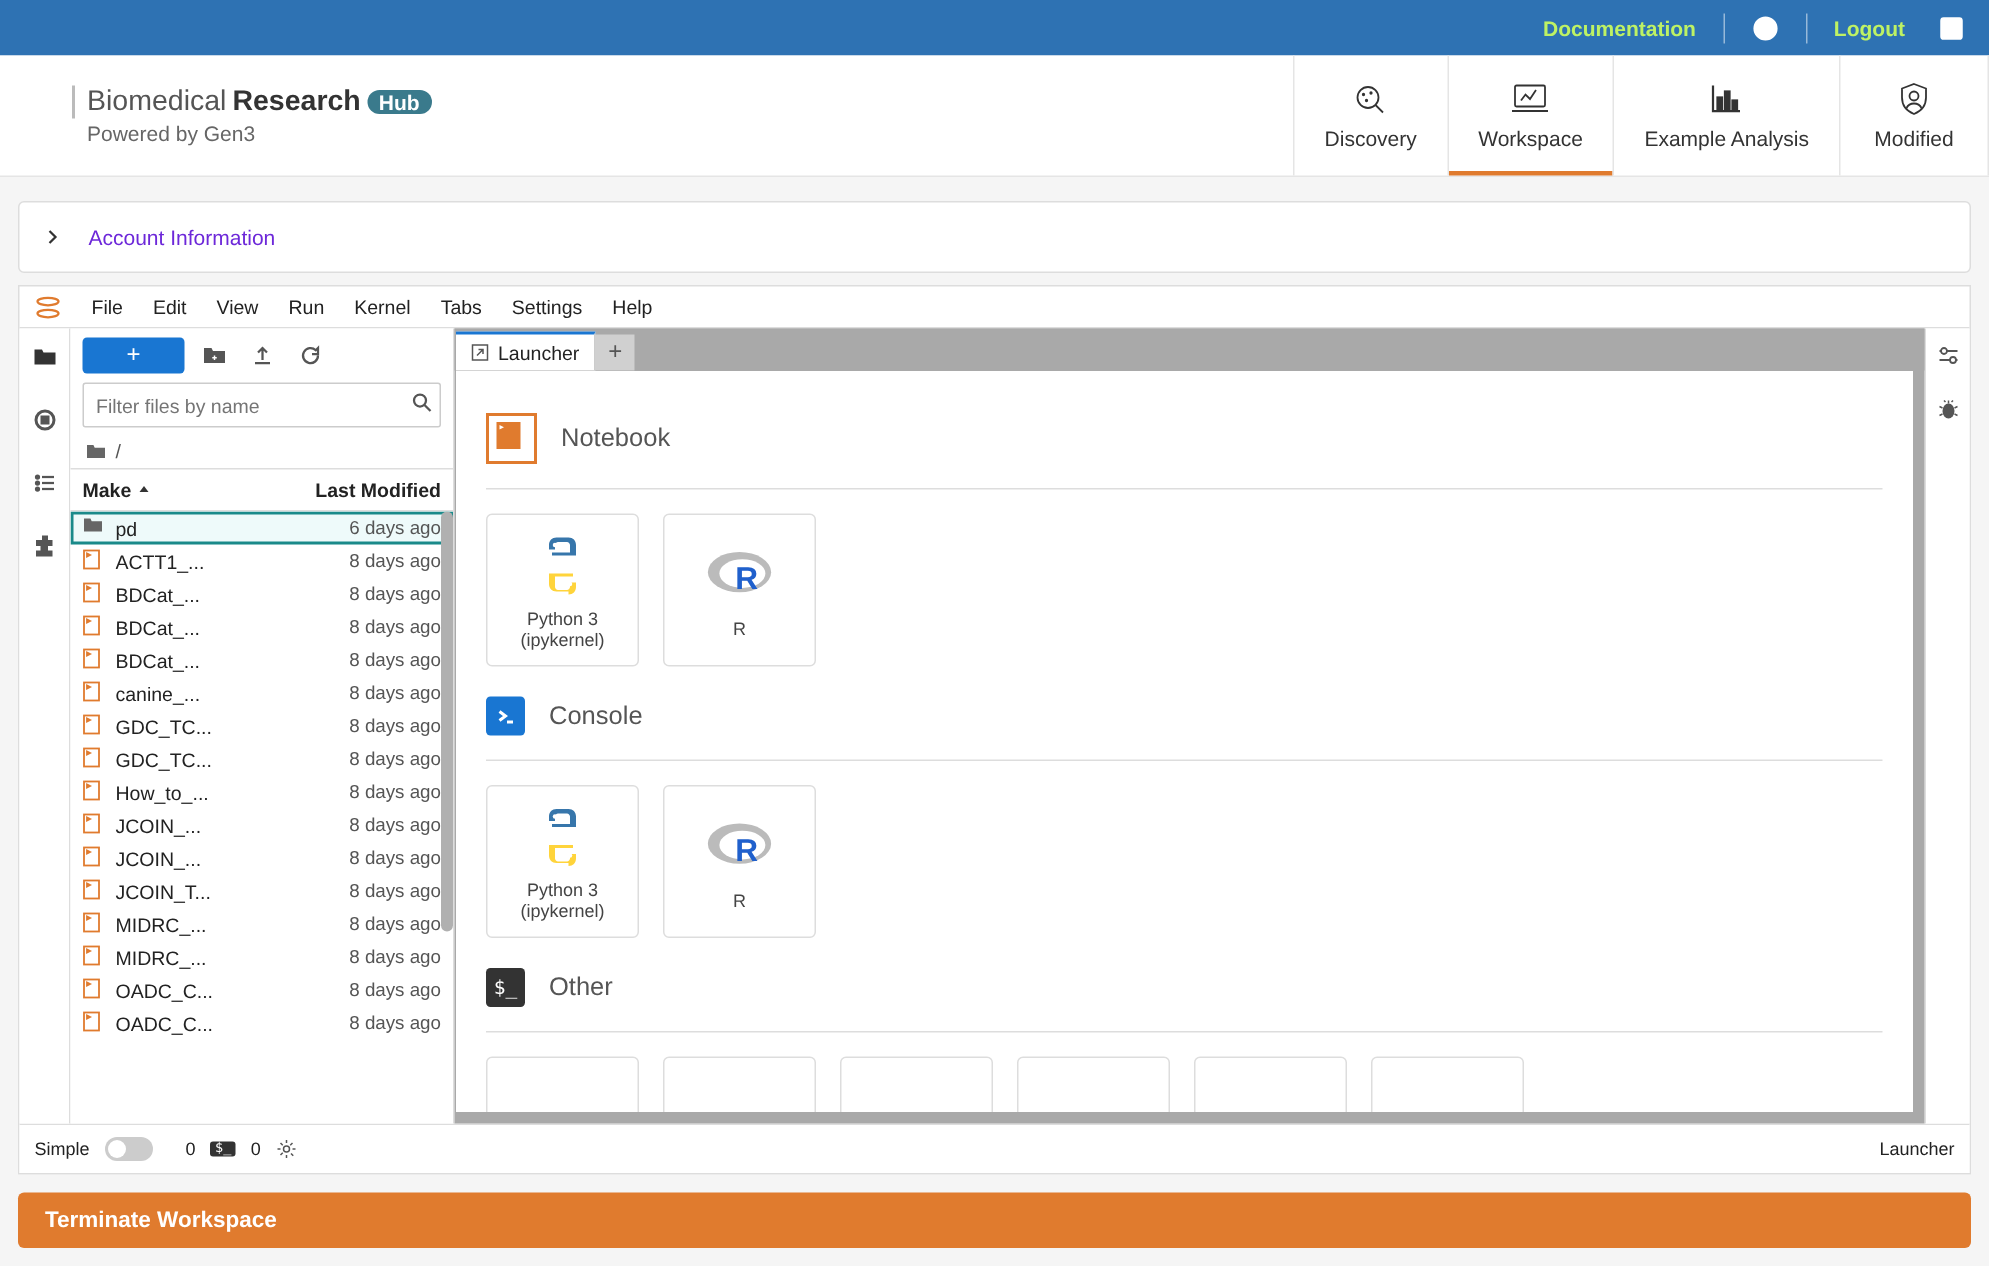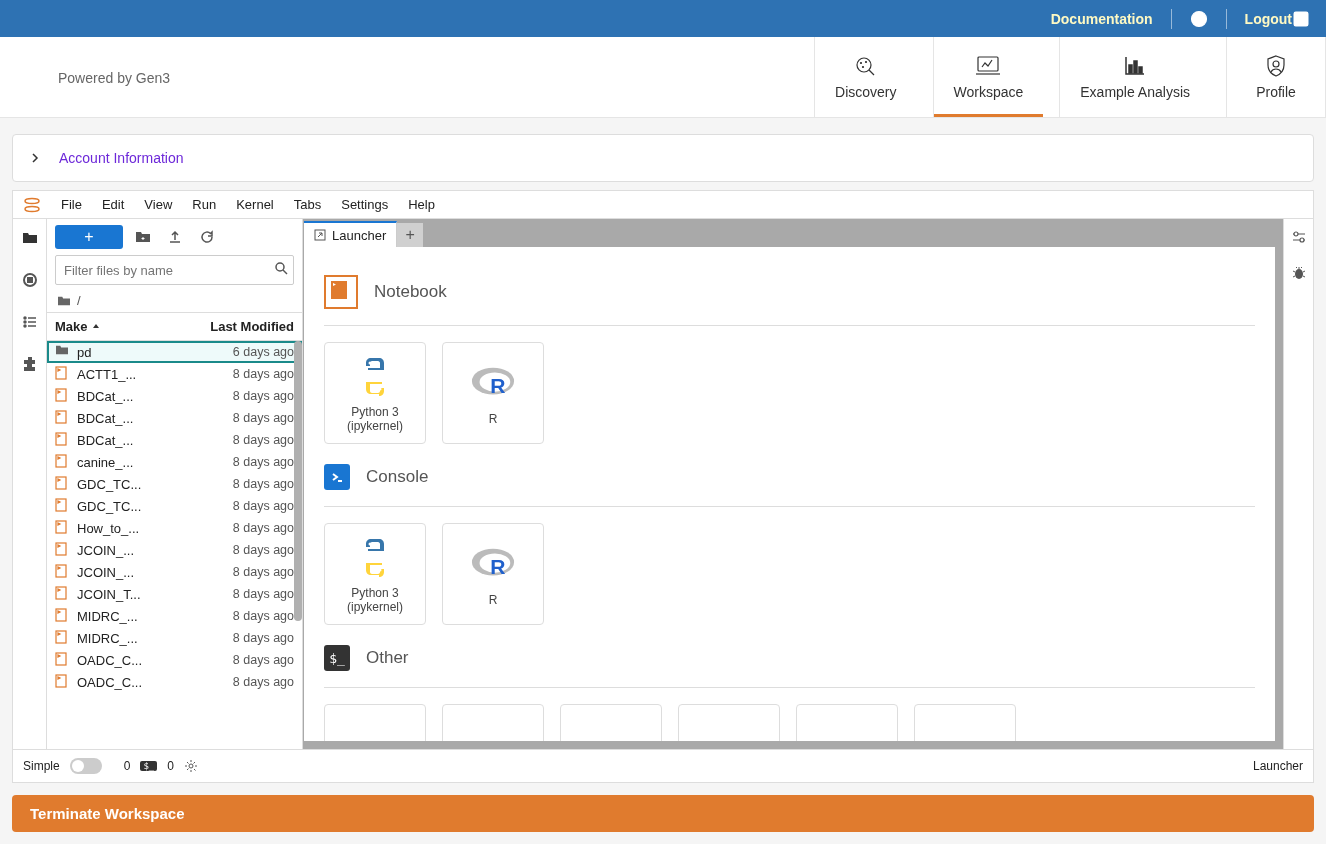--- a/index.html
+++ b/index.html
@@ -1,32 +1,32 @@
 <!DOCTYPE html>
 <html><head>
 <meta charset="utf-8">
 <style>
 * { box-sizing: border-box; margin: 0; padding: 0; }
 body { font-family: -apple-system, BlinkMacSystemFont, "Segoe UI", Helvetica, Arial, sans-serif; font-size: 14px; color: #222; background: #f5f5f5; width: 1326px; height: 844px; overflow: hidden; }
 
 
 .topbar { background: #2e72b3; color: #fff; height: 37px; display: flex; align-items: center; justify-content: flex-end; padding: 0 16px; font-size: 14px; }
-.topbar a { color: #fef9c3; text-decoration: none; font-weight: 600; }
+.topbar a { color: #bef264; text-decoration: none; font-weight: 600; }
 .topbar .sep { width: 1px; height: 20px; background: rgba(255,255,255,0.5); margin: 0 18px; }
 .topbar svg { fill: #fff; }
 
 
 .header { background: #fff; height: 81px; display: flex; align-items: center; justify-content: space-between; padding-left: 48px; border-bottom: 1px solid #e5e5e5; }
 .brand { display: flex; flex-direction: column; }
 .brand-line1 { font-size: 19px; color: #555; display: flex; align-items: center; border-left: 2px solid #bbb; padding-left: 8px;}
 .brand-line1 .bold { font-weight: 700; color: #333; margin-left: 4px;}
 .brand-hub { background: #3a7a8c; color: #fff; border-radius: 10px; padding: 0 8px; font-size: 14px; font-weight: 700; margin-left: 4px;}
 .brand-line2 { font-size: 14px; color: #666; margin-left: 10px; margin-top: 2px;}
 
-.navtabs { display: flex; height: 100%; gap: 16px; }
+.navtabs { display: flex; height: 100%; }
 .navtab { display: flex; flex-direction: column; align-items: center; justify-content: center; padding: 0 20px; border-left: 1px solid #e5e5e5; cursor: pointer; position: relative; min-width: 100px;}
 .navtab:last-child { border-right: 1px solid #e5e5e5; }
 .navtab.active::after { content: ''; position: absolute; bottom: 0; left: 0; right: 0; height: 3px; background: #e07b2e; }
 .navtab .nav-icon { height: 24px; display: flex; align-items: center; margin-bottom: 6px; }
 .navtab span { font-size: 14px; color: #333; }
 
 
 .content-wrap { padding: 16px 12px 0 12px; }
 
 
@@ -108,31 +108,36 @@
   <a>Documentation</a>
   <div class="sep"></div>
   <span style="display:flex;">
     <svg width="18" height="18" viewBox="0 0 24 24" fill="none" stroke="#fff" stroke-width="1.5">
         <circle cx="12" cy="12" r="10"></circle>
         <circle cx="12" cy="9" r="3"></circle>
         <path d="M6 19c1-3 4-4 6-4s5 1 6 4"></path>
       </svg>
   </span>
   <div class="sep"></div>
-  <a style="display:flex; align-items:center; gap:0;">
+  <a style="display:flex; align-items:center; gap:22px;">
     <span>Logout</span>
     <svg width="18" height="18" viewBox="0 0 24 24" fill="none" stroke="#fff" stroke-width="2">
         <rect x="3" y="3" width="18" height="18" rx="2"></rect>
         <path d="M10 8l4 4-4 4M14 12H5"></path>
       </svg>
   </a>
 </div>
 
 <div class="header">
   <div class="brand">
+    <div class="brand-line1">
+      <span>Biomedical</span>
+      <span class="bold">Research</span>
+      <span class="brand-hub">Hub</span>
+    </div>
     <div class="brand-line2">Powered by Gen3</div>
   </div>
   <div class="navtabs">
     <div class="navtab">
       <div class="nav-icon">
         <svg width="26" height="22" viewBox="0 0 26 22" fill="none" stroke="#333" stroke-width="1.2">
             <circle cx="11" cy="10" r="7"></circle>
             <path d="M16 15l5 5"></path>
             <circle cx="8" cy="8" r="0.5" fill="#333"></circle>
             <circle cx="13" cy="7" r="0.5" fill="#333"></circle>
@@ -163,21 +168,21 @@
       <span>Example Analysis</span>
     </div>
     <div class="navtab">
       <div class="nav-icon">
         <svg width="24" height="24" viewBox="0 0 24 24" fill="none" stroke="#333" stroke-width="1.2">
             <path d="M12 2l8 3v6c0 5-3 9-8 11-5-2-8-6-8-11V5l8-3z"></path>
             <circle cx="12" cy="10" r="3"></circle>
             <path d="M7 18c1-2 3-3 5-3s4 1 5 3"></path>
           </svg>
       </div>
-      <span>Profile</span>
+      <span>Modified</span>
     </div>
   </div>
 </div>
 
 <div class="content-wrap">
 
   <div class="account-bar">
     <span class="chev">
       <svg width="12" height="12" viewBox="0 0 12 12" fill="none" stroke="#333" stroke-width="1.5">
           <path d="M4 2l4 4-4 4"></path>

